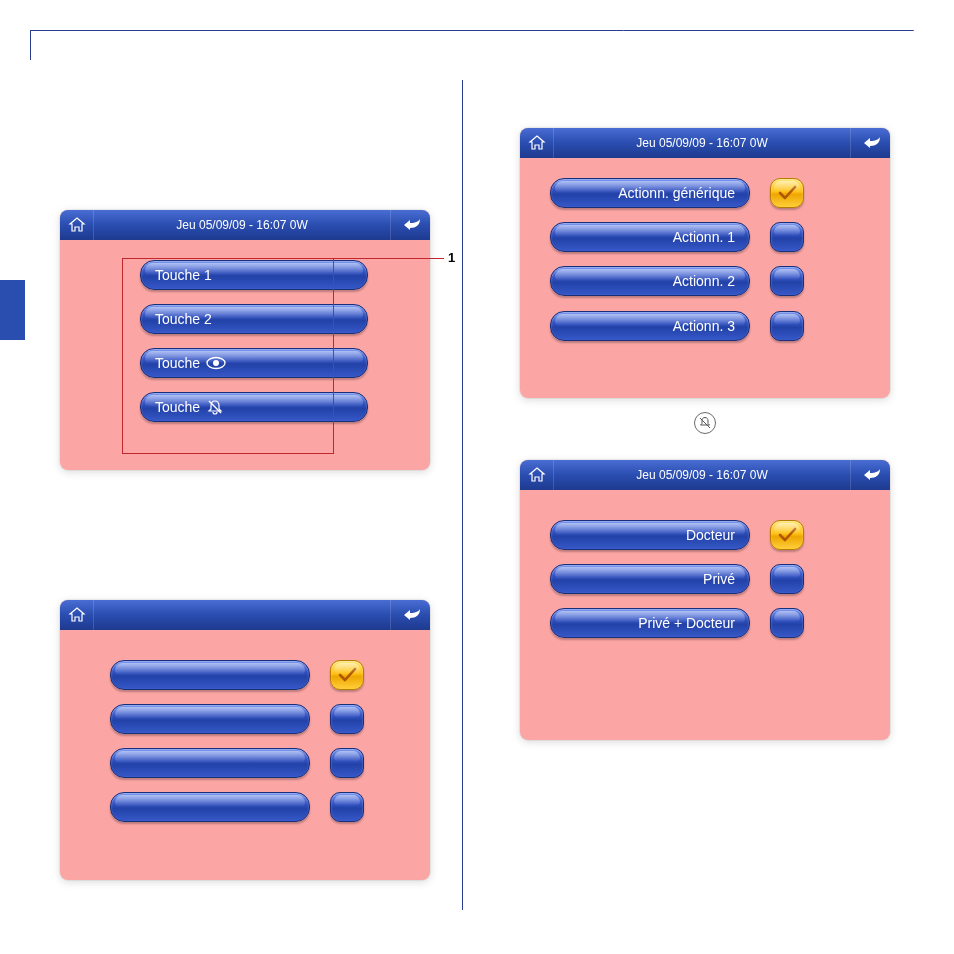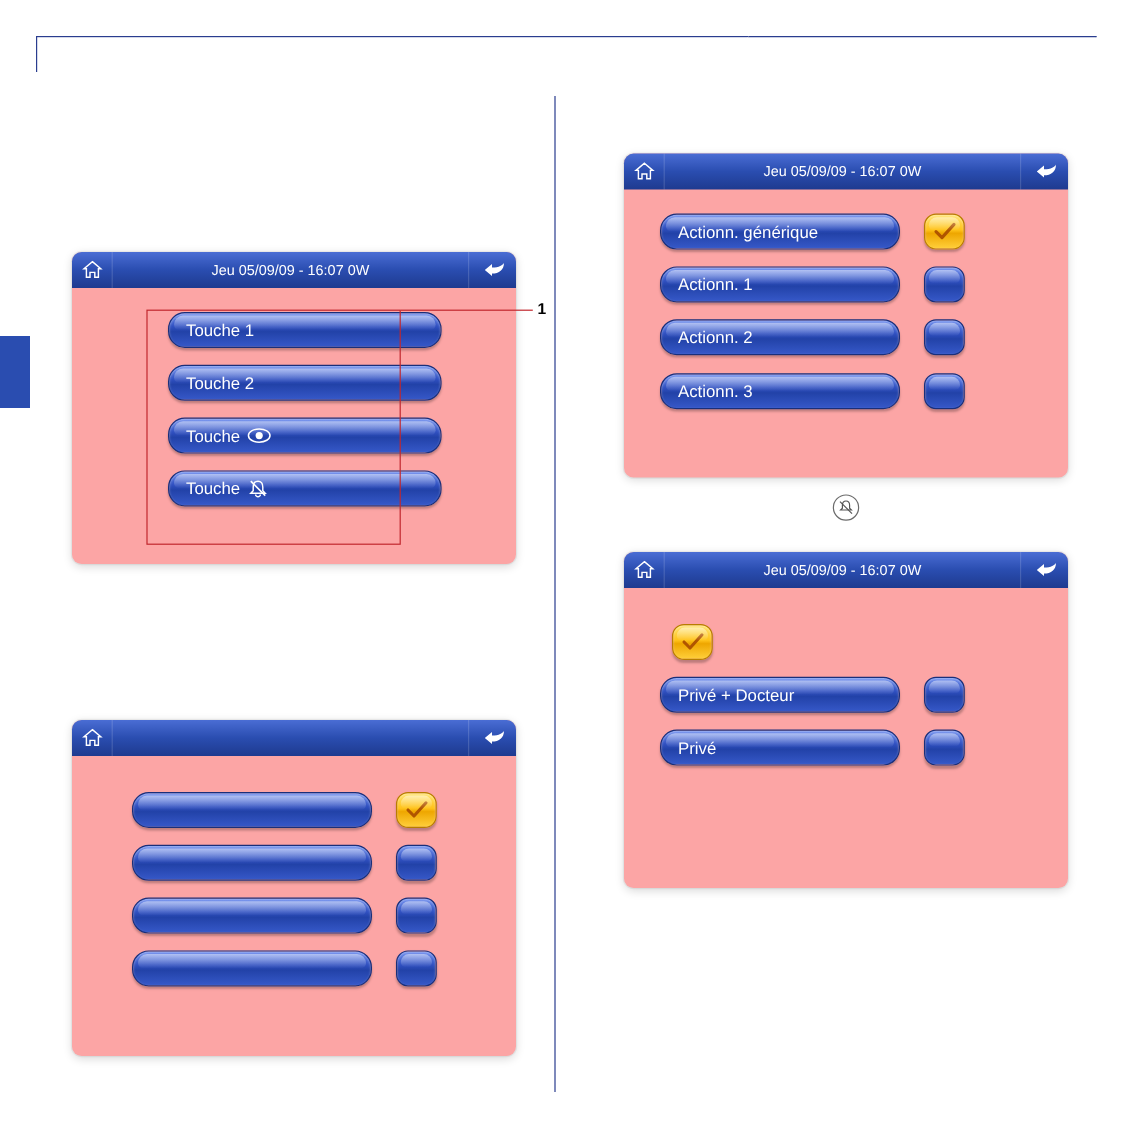--- a/index.html
+++ b/index.html
@@ -116,21 +116,21 @@
   .btn::before{
     content:"";
     position:absolute;
     left:4px; right:4px; top:2px; height:12px;
     background: linear-gradient(to bottom, rgba(255,255,255,0.5), rgba(255,255,255,0));
     border-radius: 10px 10px 6px 6px;
     pointer-events:none;
   }
   .btn-wide { width: 228px; }
   .btn-center { margin-left: 70px; }
-  .btn-action { width: 200px; margin-left: 10px; }
+  .btn-action { width: 200px; margin-left: 10px; justify-content: flex-end; }
   .chk {
     width: 34px;
     height: 30px;
     border-radius: 10px;
     margin-left: 20px;
     box-shadow: inset 0 1px 2px rgba(255,255,255,0.4), 0 2px 2px rgba(0,0,0,0.25);
     position: relative;
     overflow:hidden;
   }
   .chk::before{
@@ -346,32 +346,35 @@
     </div>
     <div class="hdr-title">Jeu 05/09/09 - 16:07   0W</div>
     <div class="hdr-back">
       <svg width="22" height="16" viewBox="0 0 22 16">
           <path d="M4 8 L10 3 L10 6 C16 6 19 4 20 2 C20 8 16 11 10 11 L10 13 Z" fill="#fff"></path>
         </svg>
     </div>
   </div>
   <div class="panel-body" style="padding-top:30px;">
     <div class="row" style="margin-left:10px;">
+      <div class="btn btn-action">
+          <span>Docteur</span>
+        </div>
       <div class="chk chk-gold">
         <svg width="20" height="16" viewBox="0 0 20 16">
             <path d="M3 8 L8 13 L18 2" fill="none" stroke="#b05500" stroke-width="2.6" stroke-linecap="round" stroke-linejoin="round"></path>
           </svg>
       </div>
     </div>
     <div class="row" style="margin-left:10px;">
       <div class="btn btn-action">
+          <span>Privé</span>
+        </div>
+      <div class="chk chk-blue"></div>
+    </div>
+    <div class="row" style="margin-left:10px;">
+      <div class="btn btn-action">
           <span>Privé + Docteur</span>
         </div>
       <div class="chk chk-blue"></div>
     </div>
-    <div class="row" style="margin-left:10px;">
-      <div class="btn btn-action">
-          <span>Privé</span>
-        </div>
-      <div class="chk chk-blue"></div>
-    </div>
   </div>
 </div>
 
 </body></html>

